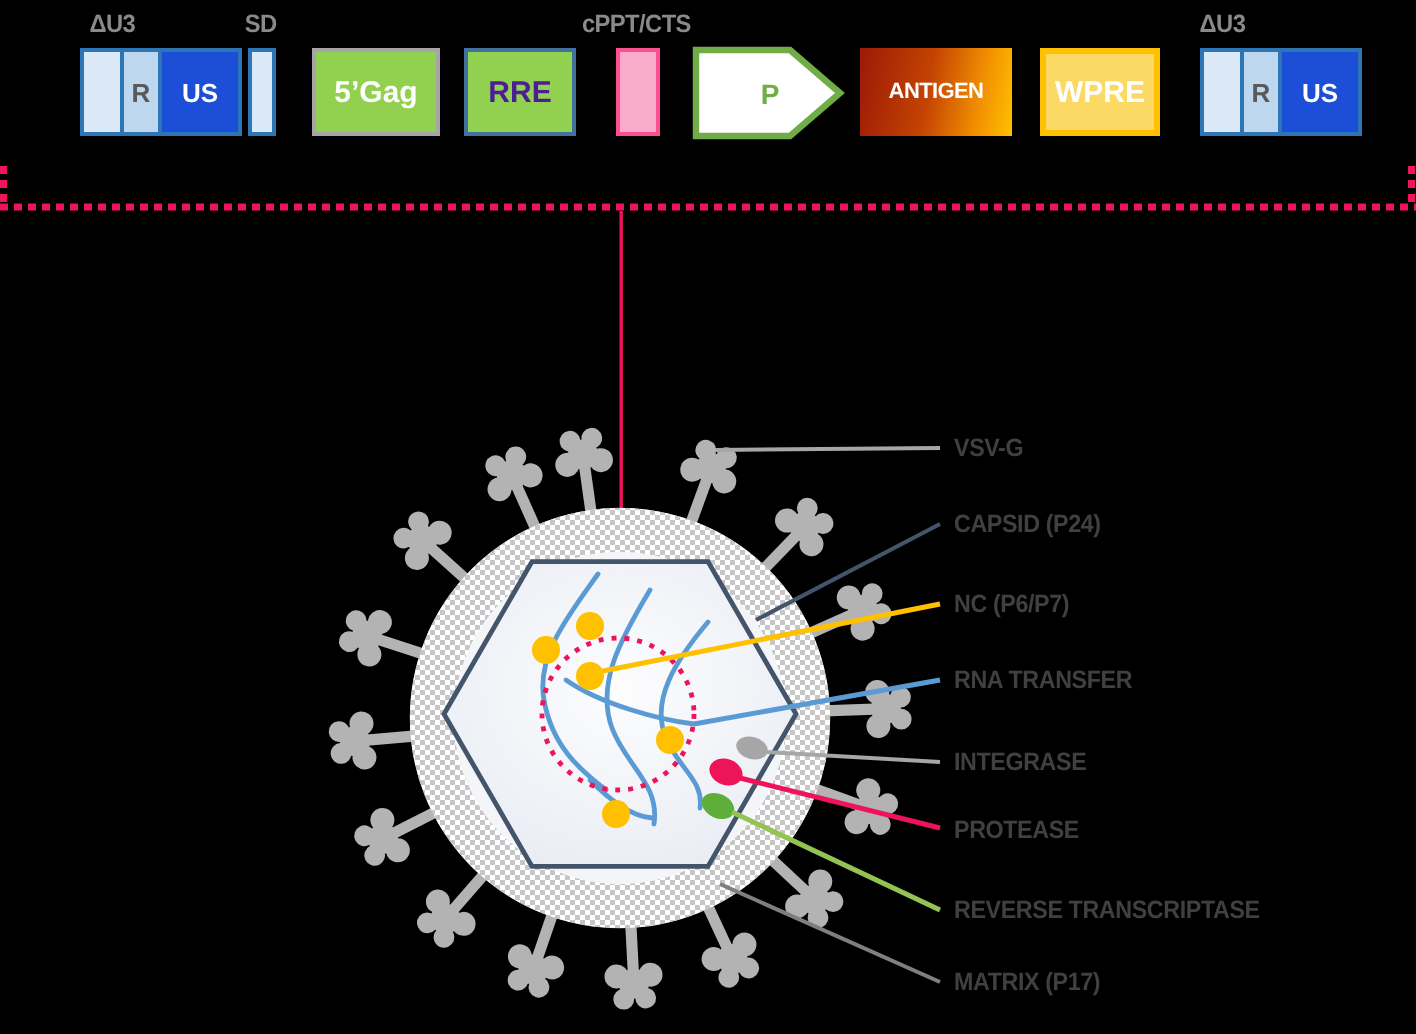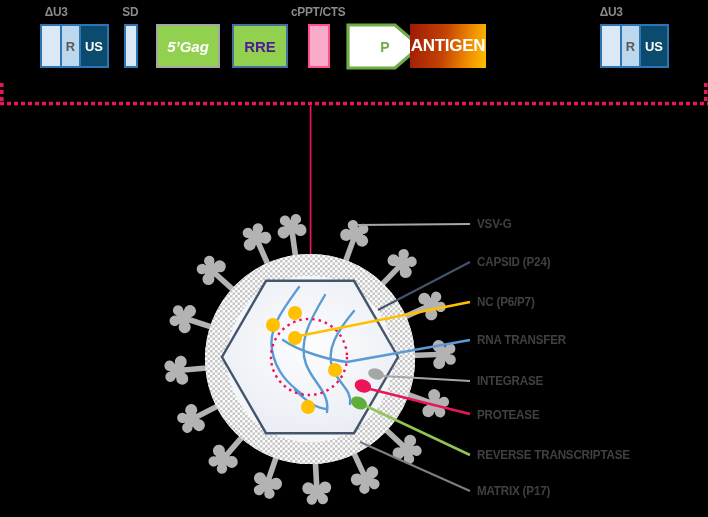--- a/index.html
+++ b/index.html
@@ -9,26 +9,26 @@
   .tracklabel{position:absolute;top:5px;height:16px;color:#8a8a8a;font-weight:bold;
               font-size:12.5px;letter-spacing:-0.3px;text-align:center;
               transform:scaleX(0.95);transform-origin:left;}
   .box{position:absolute;top:24px;height:44px;box-sizing:border-box;display:flex;
        align-items:center;justify-content:center;font-weight:bold;}
   .ltr{display:flex;}
   .ltr .cell{box-sizing:border-box;height:44px;border:2px solid #2e75b6;display:flex;
              align-items:center;justify-content:center;font-weight:bold;font-size:13px;}
   .ltr .c1{width:22px;background:#dbe8f6;}
   .ltr .c2{width:21px;background:#bdd7ee;color:#595959;margin-left:-2px;}
-  .ltr .c3{width:30px;background:#0c4a6e;color:#fff;margin-left:-2px;}
+  .ltr .c3{width:42px;background:#1d4ed8;color:#fff;margin-left:-2px;}
   .sdbox{left:124px;width:14px;background:#dbe8f6;border:2px solid #2e75b6;}
-  .gag{left:156px;width:64px;background:#92d050;border:2px solid #a6a6a6;color:#fff;font-size:15px;font-style:italic;}
+  .gag{left:156px;width:64px;background:#92d050;border:2px solid #a6a6a6;color:#fff;font-size:15px;}
   .rre{left:232px;width:56px;background:#92d050;border:2px solid #41719c;color:#4c1d95;font-size:15px;}
   .cppt{left:308px;width:22px;background:#f9abca;border:2px solid #ff4f93;}
-  .antigen{left:410px;width:76px;color:#fff;font-size:17px;letter-spacing:-0.3px;
+  .antigen{left:430px;width:76px;color:#fff;font-size:11px;letter-spacing:-0.3px;
            background:linear-gradient(100deg,#9c1a06 0%,#c44303 45%,#f29100 78%,#ffc000 100%);text-align:right;}
   .wpre{left:520px;width:60px;background:#fbd965;border:3px solid #ffc000;color:#fff;font-size:15px;}
   
   .callout{position:absolute;left:477px;width:228px;height:17px;line-height:17px;
            color:#404040;font-weight:bold;font-size:12.5px;letter-spacing:-0.2px;
            transform:scaleX(0.93);transform-origin:left;}
   svg{position:absolute;left:0;top:0;}
 </style>
 </head>
 <body>
@@ -50,20 +50,21 @@
   <div class="box gag">5’Gag</div>
   <div class="box rre">RRE</div>
   <div class="box cppt"></div>
 
   <svg style="left:346px;top:23px;" width="78" height="47">
     <polygon points="2,2 49,2 74,23.5 49,45 2,45" fill="#ffffff" stroke="#70ad47" stroke-width="3.2"></polygon>
     <text x="39" y="29" text-anchor="middle" font-size="14" font-weight="bold" fill="#70ad47" font-family="Liberation Sans, sans-serif">P</text>
   </svg>
 
   <div class="box antigen">ANTIGEN</div>
+  <div class="box wpre">WPRE</div>
 
   <div class="box ltr" style="left:600px;">
     <div class="cell c1"></div>
     <div class="cell c2">R</div>
     <div class="cell c3">US</div>
   </div>
 
   <svg width="708" height="517" viewBox="0 0 708 517">
     <defs>
       <pattern id="checker" width="5" height="5" patternUnits="userSpaceOnUse">

